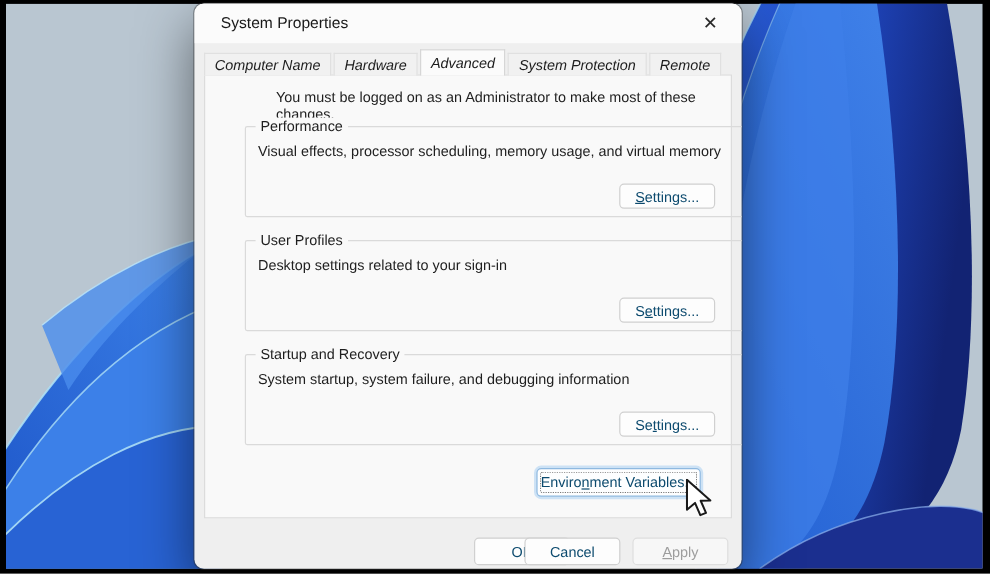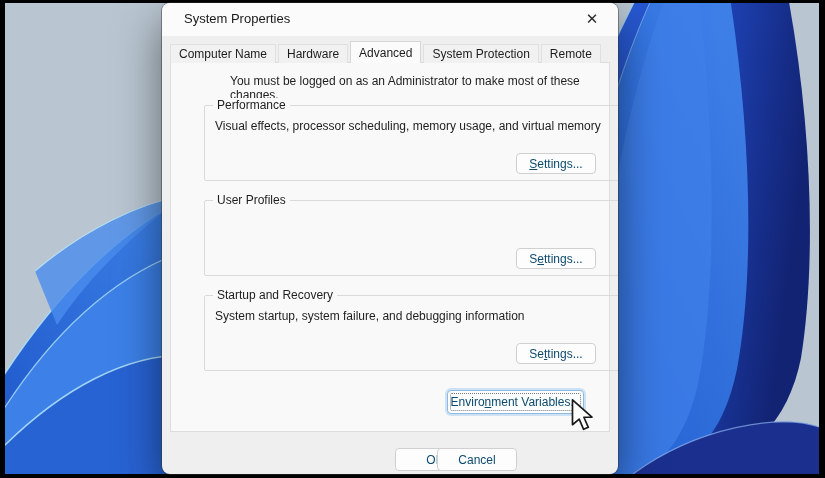--- a/index.html
+++ b/index.html
@@ -17,21 +17,21 @@
   .titlebar { position:absolute; left:0; top:0; right:0; height:33px; background:#fbfbfb; }
   .title    { position:absolute; left:22px; top:8px; font-size:13px; color:#191919; }
   .close-btn { position:absolute; right:6px; top:2px; width:40px; height:29px;
                background:transparent; border:none; cursor:pointer;
                font-size:15px; line-height:29px; text-align:center; color:#2a2a2a;
                font-family:"DejaVu Sans",sans-serif; }
 
   
   .tabs { position:absolute; left:8px; top:38px; height:22px; display:flex; align-items:flex-end; z-index:2; }
   .tab { height:19px; line-height:19px; padding:0 8px; font-size:12px; color:#1c1c1c;
-         background:#f1f1f1; border:1px solid #e0e0e0; border-bottom:none; margin-right:2px; }
+         background:#f1f1f1; border:1px solid #e0e0e0; border-bottom:none; margin-right:2px;font-style:italic; }
   .tab.selected { background:#fbfbfb; height:22px; line-height:22px; border-color:#d6d6d6;
                   position:relative; z-index:3; }
 
   
   .page { position:absolute; left:8px; top:59px; width:440px; height:370px;
           background:#f9f9f9; border:1px solid #dcdcdc; }
   .admin-text { position:absolute; left:16px; top:11px; font-size:12px; color:#1e1e1e;margin-left:43px; }
 
   .group { position:absolute; left:12px; width:416px; height:76px;
            border:1px solid #dadada; border-radius:2px;margin-left:21px; }
@@ -123,33 +123,35 @@
     <div class="admin-text">You must be logged on as an Administrator to make most of these changes.</div>
 
     <div class="group g1">
       <span class="group-title">Performance</span>
       <span class="group-desc">Visual effects, processor scheduling, memory usage, and virtual memory</span>
       <button class="btn settings-btn"><span></span><span class="accel">S</span><span>ettings...</span></button>
     </div>
 
     <div class="group g2">
       <span class="group-title">User Profiles</span>
+      <span class="group-desc">Desktop settings related to your sign-in</span>
       <button class="btn settings-btn"><span>S</span><span class="accel">e</span><span>ttings...</span></button>
     </div>
 
     <div class="group g3">
       <span class="group-title">Startup and Recovery</span>
       <span class="group-desc">System startup, system failure, and debugging information</span>
       <button class="btn settings-btn"><span>Se</span><span class="accel">t</span><span>tings...</span></button>
     </div>
 
     <button class="btn env-btn"><span>Enviro</span><span class="accel">n</span><span>ment Variables...</span></button>
   </div>
 
   <button class="btn footer-btn ok-btn">OK</button>
   <button class="btn footer-btn cancel-btn">Cancel</button>
+  <button class="btn footer-btn apply-btn" disabled=""><span></span><span class="accel">A</span><span>pply</span></button>
 </div>
 
 <div class="cursor">
   <svg width="26" height="32" viewBox="0 0 14.5 21">
     <path d="M1,0.5 L1,16.9 L5.4,13.2 L8.3,19.9 L11.4,18.6 L8.5,12 L13.8,11.9 Z" fill="#ffffff" stroke="#1a1a1a" stroke-width="1.1" stroke-linejoin="round"></path>
   </svg>
 </div>
 
 </body></html>

